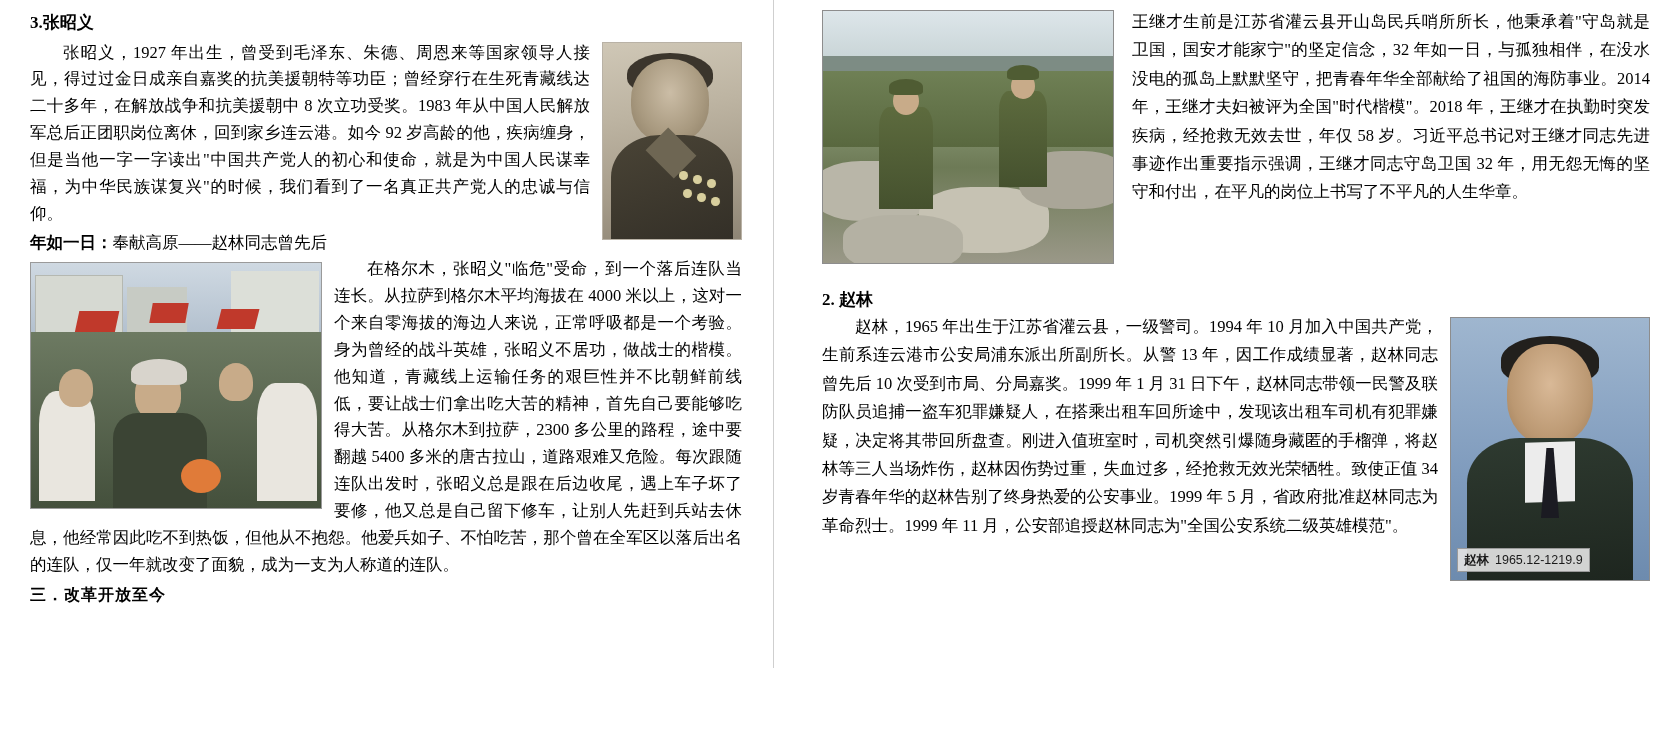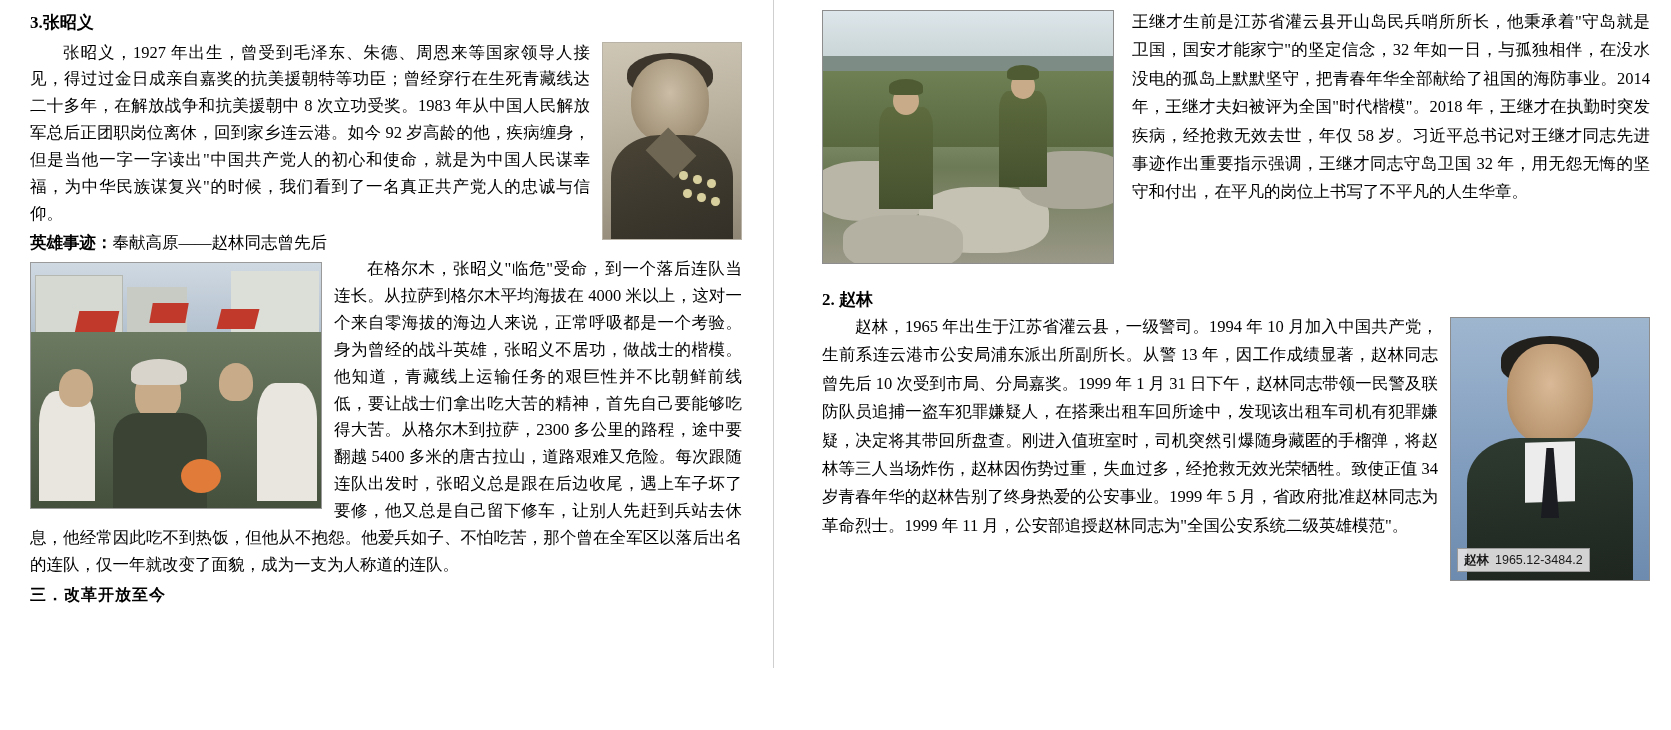--- a/index.html
+++ b/index.html
@@ -253,21 +253,21 @@
           <div class="medal" style="left:104px;top:136px;"></div>
           <div class="medal" style="left:80px;top:146px;"></div>
           <div class="medal" style="left:94px;top:150px;"></div>
           <div class="medal" style="left:108px;top:154px;"></div>
         </div>
       </div>
 
       <p class="para indent">张昭义，1927 年出生，曾受到毛泽东、朱德、周恩来等国家领导人接见，得过过金日成亲自嘉奖的抗美援朝特等功臣；曾经穿行在生死青藏线达二十多年，在解放战争和抗美援朝中 8 次立功受奖。1983 年从中国人民解放军总后正团职岗位离休，回到家乡连云港。如今 92 岁高龄的他，疾病缠身，但是当他一字一字读出"中国共产党人的初心和使命，就是为中国人民谋幸福，为中华民族谋复兴"的时候，我们看到了一名真正共产党人的忠诚与信仰。</p>
 
       <div class="sub-head">
-        <span class="hl">英雄事迹：</span><span>奉献高原——赵林同志曾先后</span>
+        <span class="hl">年如一日：</span><span>奉献高原——赵林同志曾先后</span>
       </div>
 
       <div class="clearfix">
         <div class="group-photo">
           <div class="gp-sky"></div>
           <div class="gp-bld1"></div>
           <div class="gp-bld2"></div>
           <div class="gp-bld3"></div>
           <div class="gp-flag" style="left:46px;top:48px;width:40px;height:22px;transform:skewX(-12deg);"></div>
           <div class="gp-flag" style="left:120px;top:40px;width:36px;height:20px;transform:skewX(-10deg);"></div>
@@ -318,21 +318,21 @@
 
       <div class="clearfix">
         <div class="zhaolin-photo">
           <div class="zl-hair"></div>
           <div class="zl-head"></div>
           <div class="zl-body"></div>
           <div class="zl-shirt"></div>
           <div class="zl-tie"></div>
           <div class="zl-tab">
             <span class="nm">赵林</span>
-            <span>1965.12-3484.2</span>
+            <span>1965.12-1219.9</span>
           </div>
         </div>
 
         <p class="r-para" style="text-indent:2em;">赵林，1965 年出生于江苏省灌云县，一级警司。1994 年 10 月加入中国共产党，生前系连云港市公安局浦东派出所副所长。从警 13 年，因工作成绩显著，赵林同志曾先后 10 次受到市局、分局嘉奖。1999 年 1 月 31 日下午，赵林同志带领一民警及联防队员追捕一盗车犯罪嫌疑人，在搭乘出租车回所途中，发现该出租车司机有犯罪嫌疑，决定将其带回所盘查。刚进入值班室时，司机突然引爆随身藏匿的手榴弹，将赵林等三人当场炸伤，赵林因伤势过重，失血过多，经抢救无效光荣牺牲。致使正值 34 岁青春年华的赵林告别了终身热爱的公安事业。1999 年 5 月，省政府批准赵林同志为革命烈士。1999 年 11 月，公安部追授赵林同志为"全国公安系统二级英雄模范"。</p>
       </div>
 
     </div>
   </div>
 
 </div>

